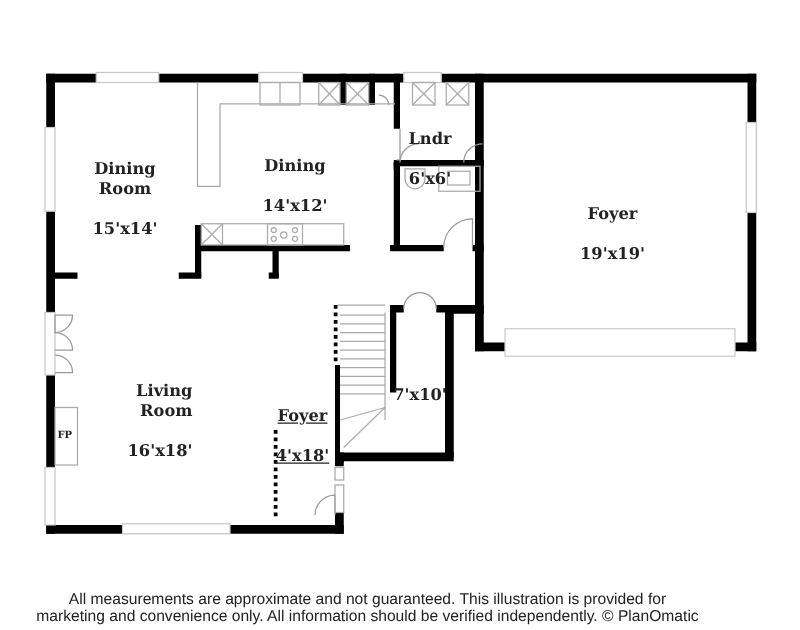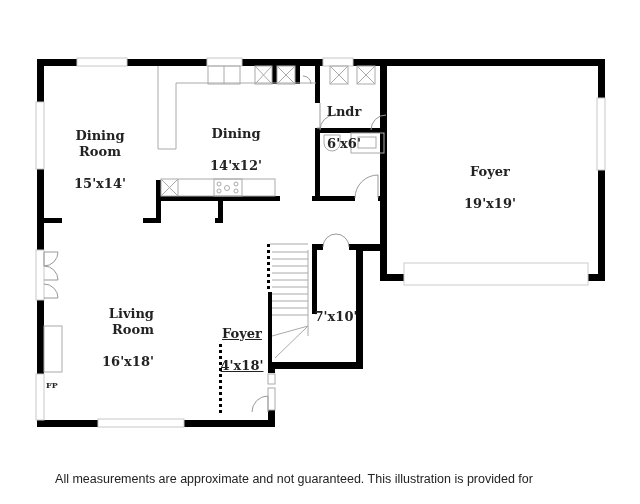--- a/index.html
+++ b/index.html
@@ -188,17 +188,18 @@
 Room</span><br>
   <span>16'x18'</span>
 </div>
 <div class="lbl" style="left:242px;top:310px;text-decoration:underline;">
   <span>Foyer</span><br>
   <span>4'x18'</span>
 </div>
 <div class="lbl" style="left:336px;top:293px;">
   <span>7'x10'</span>
 </div>
-<div class="fp" style="left:46px;top:342px;margin-top:38px;">FP</div>
+<div class="fp" style="left:46px;top:342px;">FP</div>
 
 <div class="disclaimer">
   <div>All measurements are approximate and not guaranteed. This illustration is provided for</div>
+  <div>marketing and convenience only. All information should be verified independently. © PlanOmatic</div>
 </div>
 
 </body></html>

